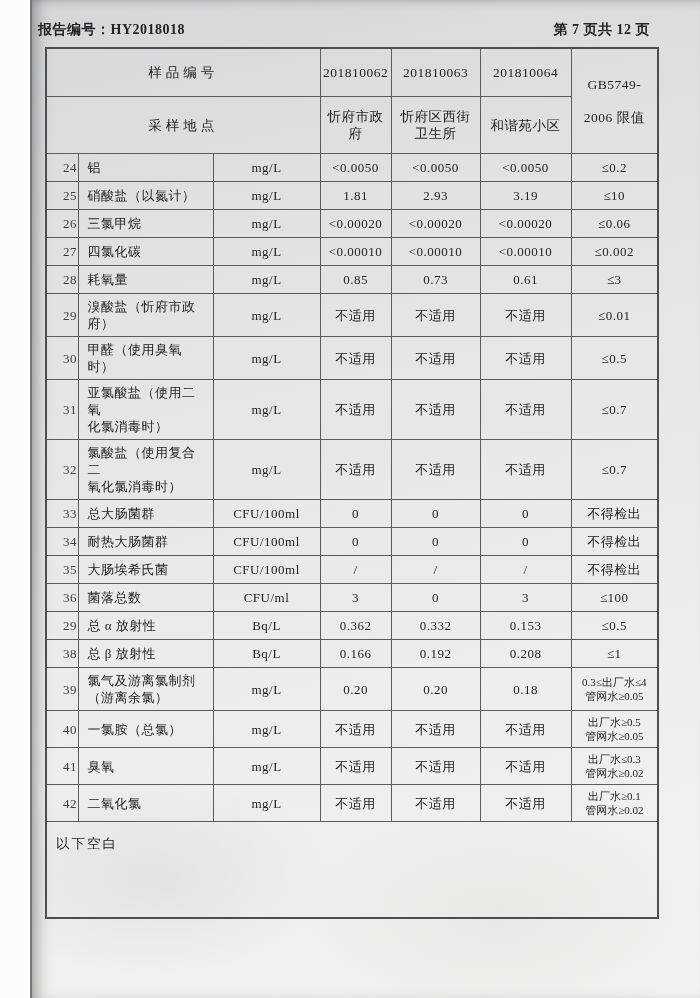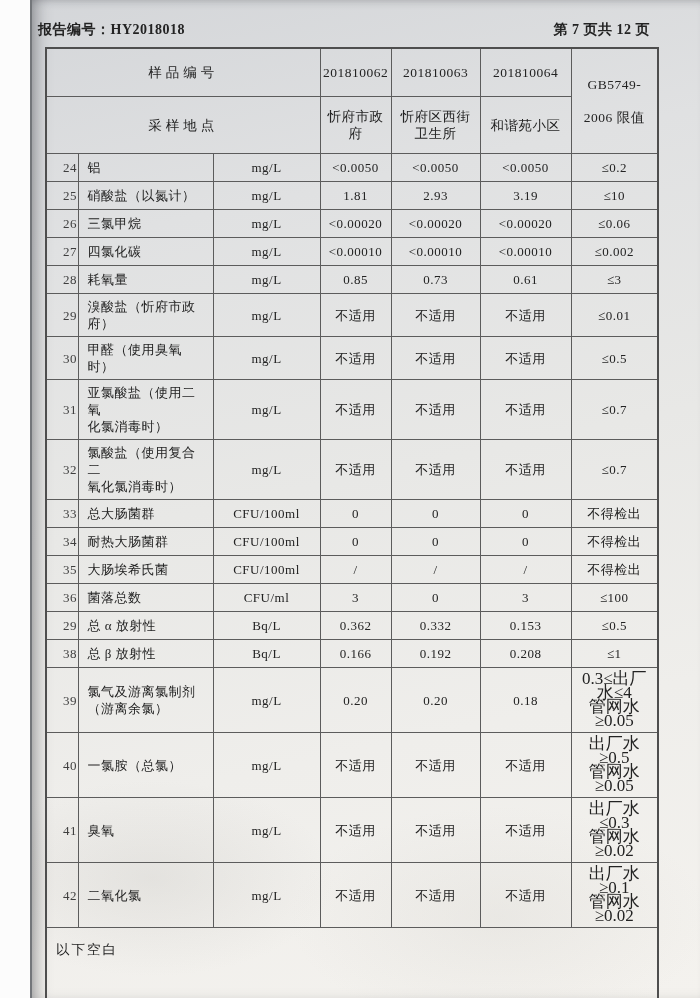--- a/index.html
+++ b/index.html
@@ -80,21 +80,21 @@
     height:66px;
     display:flex;
     flex-direction:column;
     justify-content:space-around;
     align-items:center;
     font-size:13.5px;
   }
   tbody td{height:28px;}
   td.c-no{color:#3e3e3e;padding-left:16px;}
   td.c-name{text-align:left;padding-left:9px;padding-right:4px;}
-  td.small-limit{font-size:17px;line-height:14px;letter-spacing:0;}
+  td.small-limit{font-size:11px;line-height:14px;letter-spacing:0;}
   td.blank-cell{
     height:96px;
     text-align:left;
     vertical-align:top;
     padding:13px 0 0 9px;
     font-size:13.5px;
     letter-spacing:2px;
   }
 </style>
 </head>

